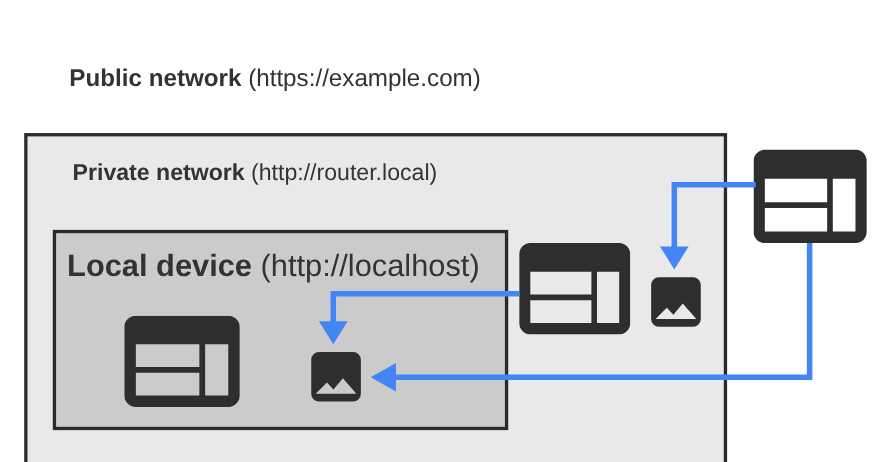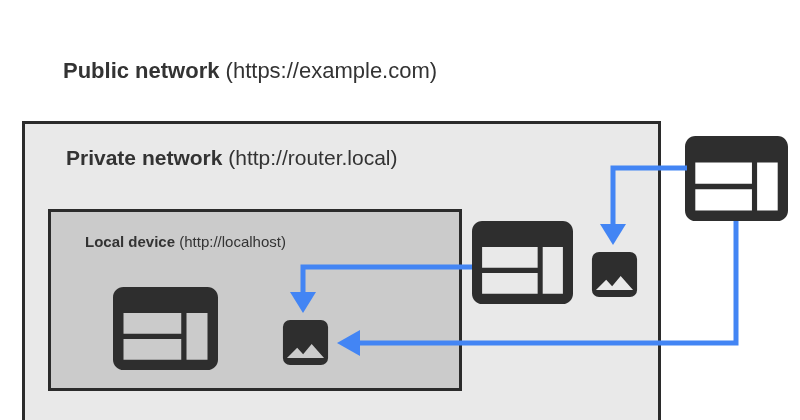--- a/index.html
+++ b/index.html
@@ -25,21 +25,21 @@
   .label .b{font-weight:700;}
   .label .r{font-weight:400;}
   .page-title{
     position:absolute;left:63px;top:22px;
     font-size:22px;line-height:26px;
   }
   .box{position:absolute;box-sizing:border-box;border:3px solid var(--border-dark);}
   .private-box{left:22px;top:85px;width:639px;height:307px;background:var(--private-bg);}
   .local-box{left:23px;top:85px;width:414px;height:182px;background:var(--local-bg);}
   .private-label{position:absolute;left:41px;top:22px;font-size:21px;line-height:24px;}
-  .local-label{position:absolute;left:34px;top:18px;font-size:15px;line-height:24px;}
+  .local-label{position:absolute;left:10px;top:18px;font-size:28px;line-height:24px;}
   .icon{position:absolute;}
   .icon svg{display:block;width:100%;height:100%;}
   .icon path{fill:var(--icon-dark);}
   .ic-local-browser{left:113px;top:251px;width:105px;height:83px;}
   .ic-local-image{left:277px;top:278px;width:57px;height:57px;}
   .ic-private-browser{left:472px;top:185px;width:101px;height:83px;}
   .ic-private-image{left:586px;top:210px;width:57px;height:57px;}
   .ic-public-browser{left:685px;top:100px;width:103px;height:85px;}
   .arrows{position:absolute;left:0;top:0;width:800px;height:420px;pointer-events:none;}
   .arrow-line{stroke:var(--arrow-blue);stroke-width:5;fill:none;}

